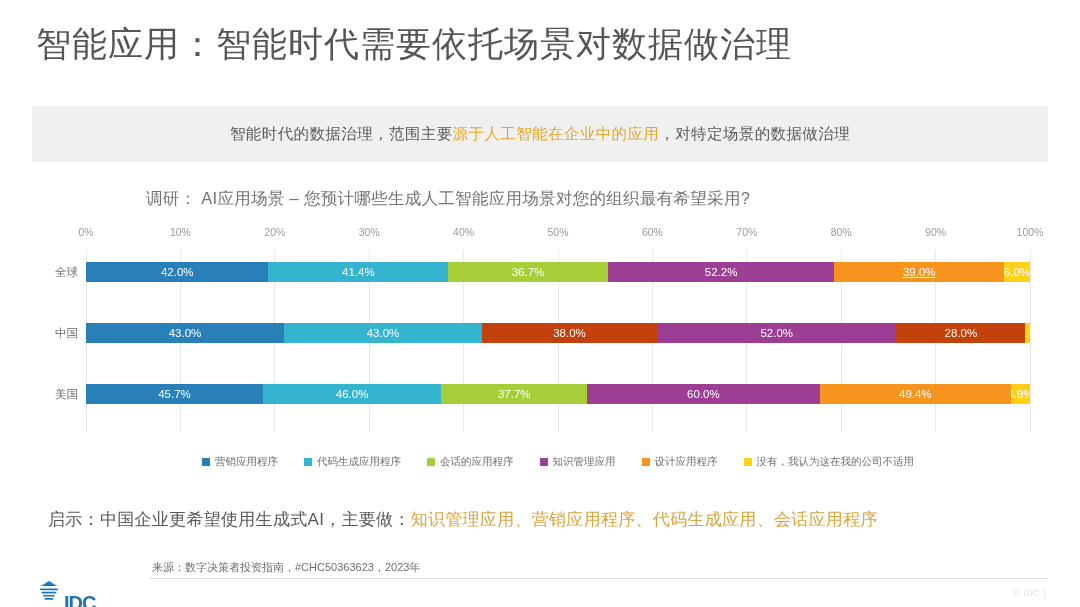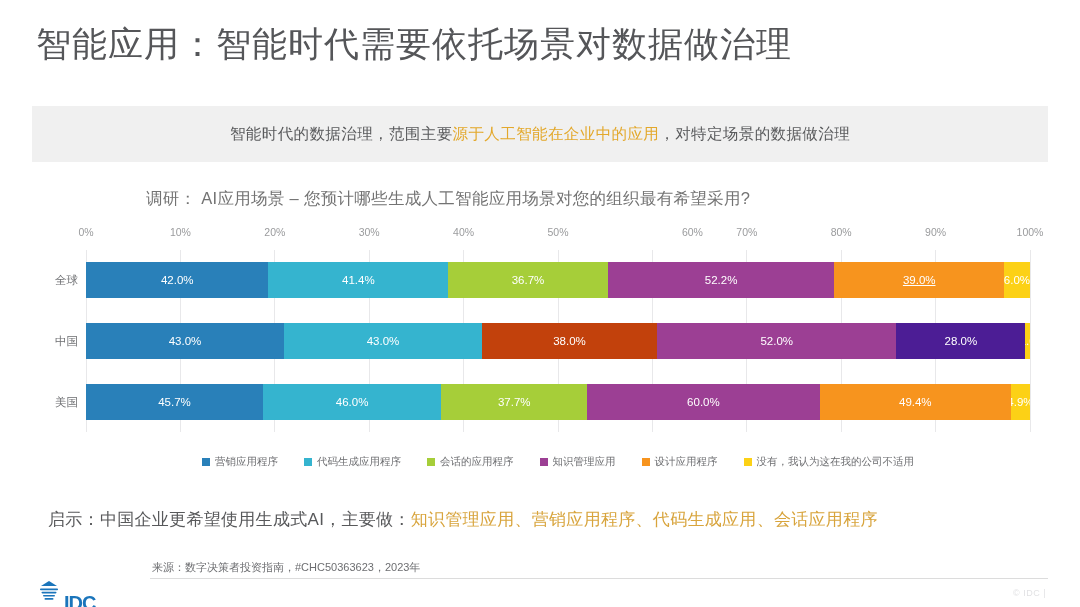--- a/index.html
+++ b/index.html
@@ -49,21 +49,21 @@
     position:absolute;left:54px;top:0;right:18px;height:20px;
   }
   .tick-label{
     position:absolute;top:0;transform:translateX(-50%);
     font-size:10.5px;color:#9a9b9d;white-space:nowrap;
   }
   .gridline{
     position:absolute;top:0;bottom:0;width:1px;background:#e8e8ea;
   }
   .row{
-    position:absolute;left:0;right:0;height:36px;display:flex;border-radius:17px;
+    position:absolute;left:0;right:0;height:20px;display:flex;border-radius:17px;
   }
   .row-label{
     position:absolute;right:calc(100% + 8px);top:50%;transform:translateY(-50%);
     font-size:11.5px;color:#6d6e71;white-space:nowrap;
   }
   .seg{
     height:100%;display:flex;align-items:center;justify-content:center;
     font-size:11.5px;color:#ffffff;overflow:hidden;white-space:nowrap;
     box-sizing:border-box;
   }
@@ -124,21 +124,21 @@
   <div class="chart-question">调研： AI应用场景 – 您预计哪些生成人工智能应用场景对您的组织最有希望采用?</div>
 
   <div class="chart">
     <div class="axis-top" id="axis-top">
         <div class="tick-label" style="left: 0%;">0%</div>
         <div class="tick-label" style="left: 10%;">10%</div>
         <div class="tick-label" style="left: 20%;">20%</div>
         <div class="tick-label" style="left: 30%;">30%</div>
         <div class="tick-label" style="left: 40%;">40%</div>
         <div class="tick-label" style="left: 50%;">50%</div>
-        <div class="tick-label" style="left: 60%; margin-left: 40px;">60%</div>
+        <div class="tick-label" style="left: 60%;">60%</div>
         <div class="tick-label" style="left: 70%;">70%</div>
         <div class="tick-label" style="left: 80%;">80%</div>
         <div class="tick-label" style="left: 90%;">90%</div>
         <div class="tick-label" style="left: 100%;">100%</div>
       </div>
     <div class="plot" id="plot">
         <div class="gridline" style="left: calc(0% - 0.5px);"></div>
         <div class="gridline" style="left: calc(10% - 0.5px);"></div>
         <div class="gridline" style="left: calc(20% - 0.5px);"></div>
         <div class="gridline" style="left: calc(30% - 0.5px);"></div>
@@ -157,21 +157,21 @@
           <div class="seg" style="background: rgb(156, 63, 148); width: 24.0221%;">52.2%</div>
           <div class="seg" style="background: rgb(247, 148, 30); width: 17.9475%; text-decoration: underline;">39.0%</div>
           <div class="seg" style="background: rgb(252, 209, 22); width: 2.76116%;">6.0%</div>
         </div>
         <div class="row" style="top: 73px;">
           <div class="row-label">中国</div>
           <div class="seg" style="background: rgb(41, 128, 185); width: 20.9756%;">43.0%</div>
           <div class="seg" style="background: rgb(53, 180, 207); width: 20.9756%;">43.0%</div>
           <div class="seg" style="background: #c2410c; width: 18.5366%;">38.0%</div>
           <div class="seg" style="background: rgb(156, 63, 148); width: 25.3659%;">52.0%</div>
-          <div class="seg" style="background: #4c1d95; width: 13.6585%;">28.0%</div>
+          <div class="seg" style="background: #c2410c; width: 13.6585%;">28.0%</div>
           <div class="seg" style="background: rgb(252, 209, 22); width: 0.487805%;">1.0</div>
         </div>
         <div class="row" style="top: 133.667px;">
           <div class="row-label">美国</div>
           <div class="seg" style="background: rgb(41, 128, 185); width: 18.7526%;">45.7%</div>
           <div class="seg" style="background: rgb(53, 180, 207); width: 18.8757%;">46.0%</div>
           <div class="seg" style="background: rgb(166, 206, 57); width: 15.4698%;">37.7%</div>
           <div class="seg" style="background: rgb(156, 63, 148); width: 24.6204%;">60.0%</div>
           <div class="seg" style="background: rgb(247, 148, 30); width: 20.2708%;">49.4%</div>
           <div class="seg" style="background: rgb(252, 209, 22); width: 2.01067%;">4.9%</div>

